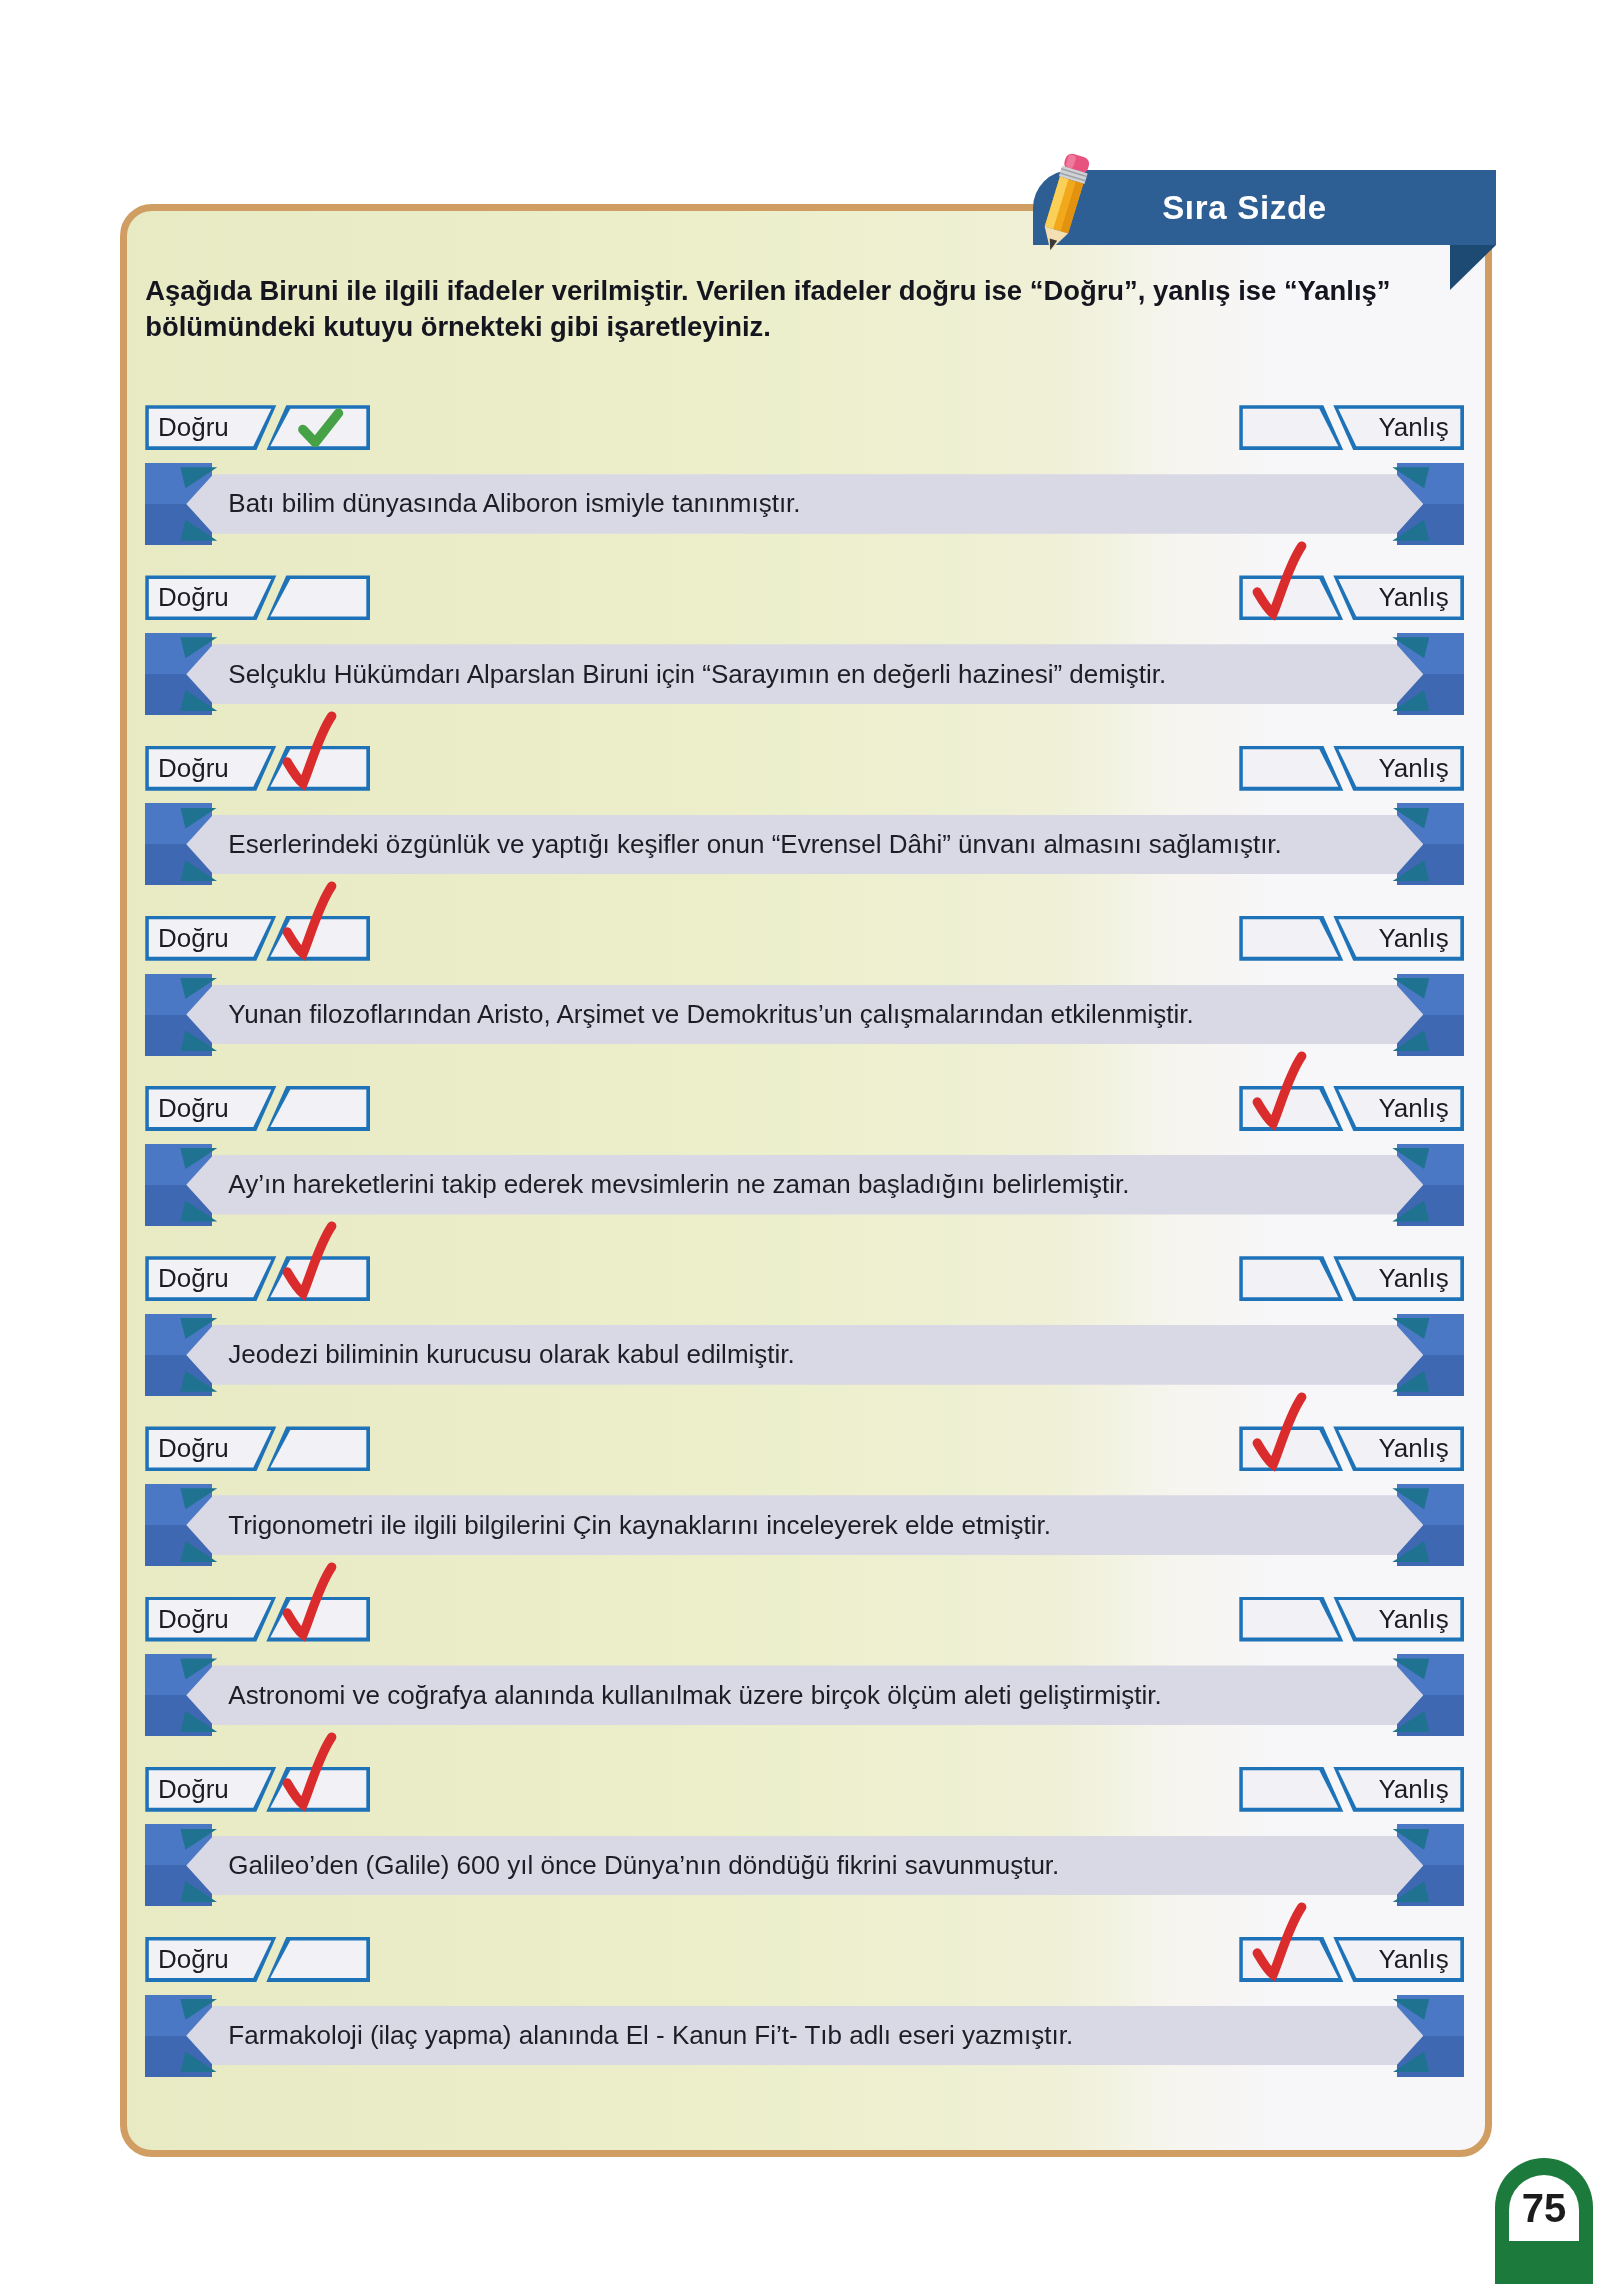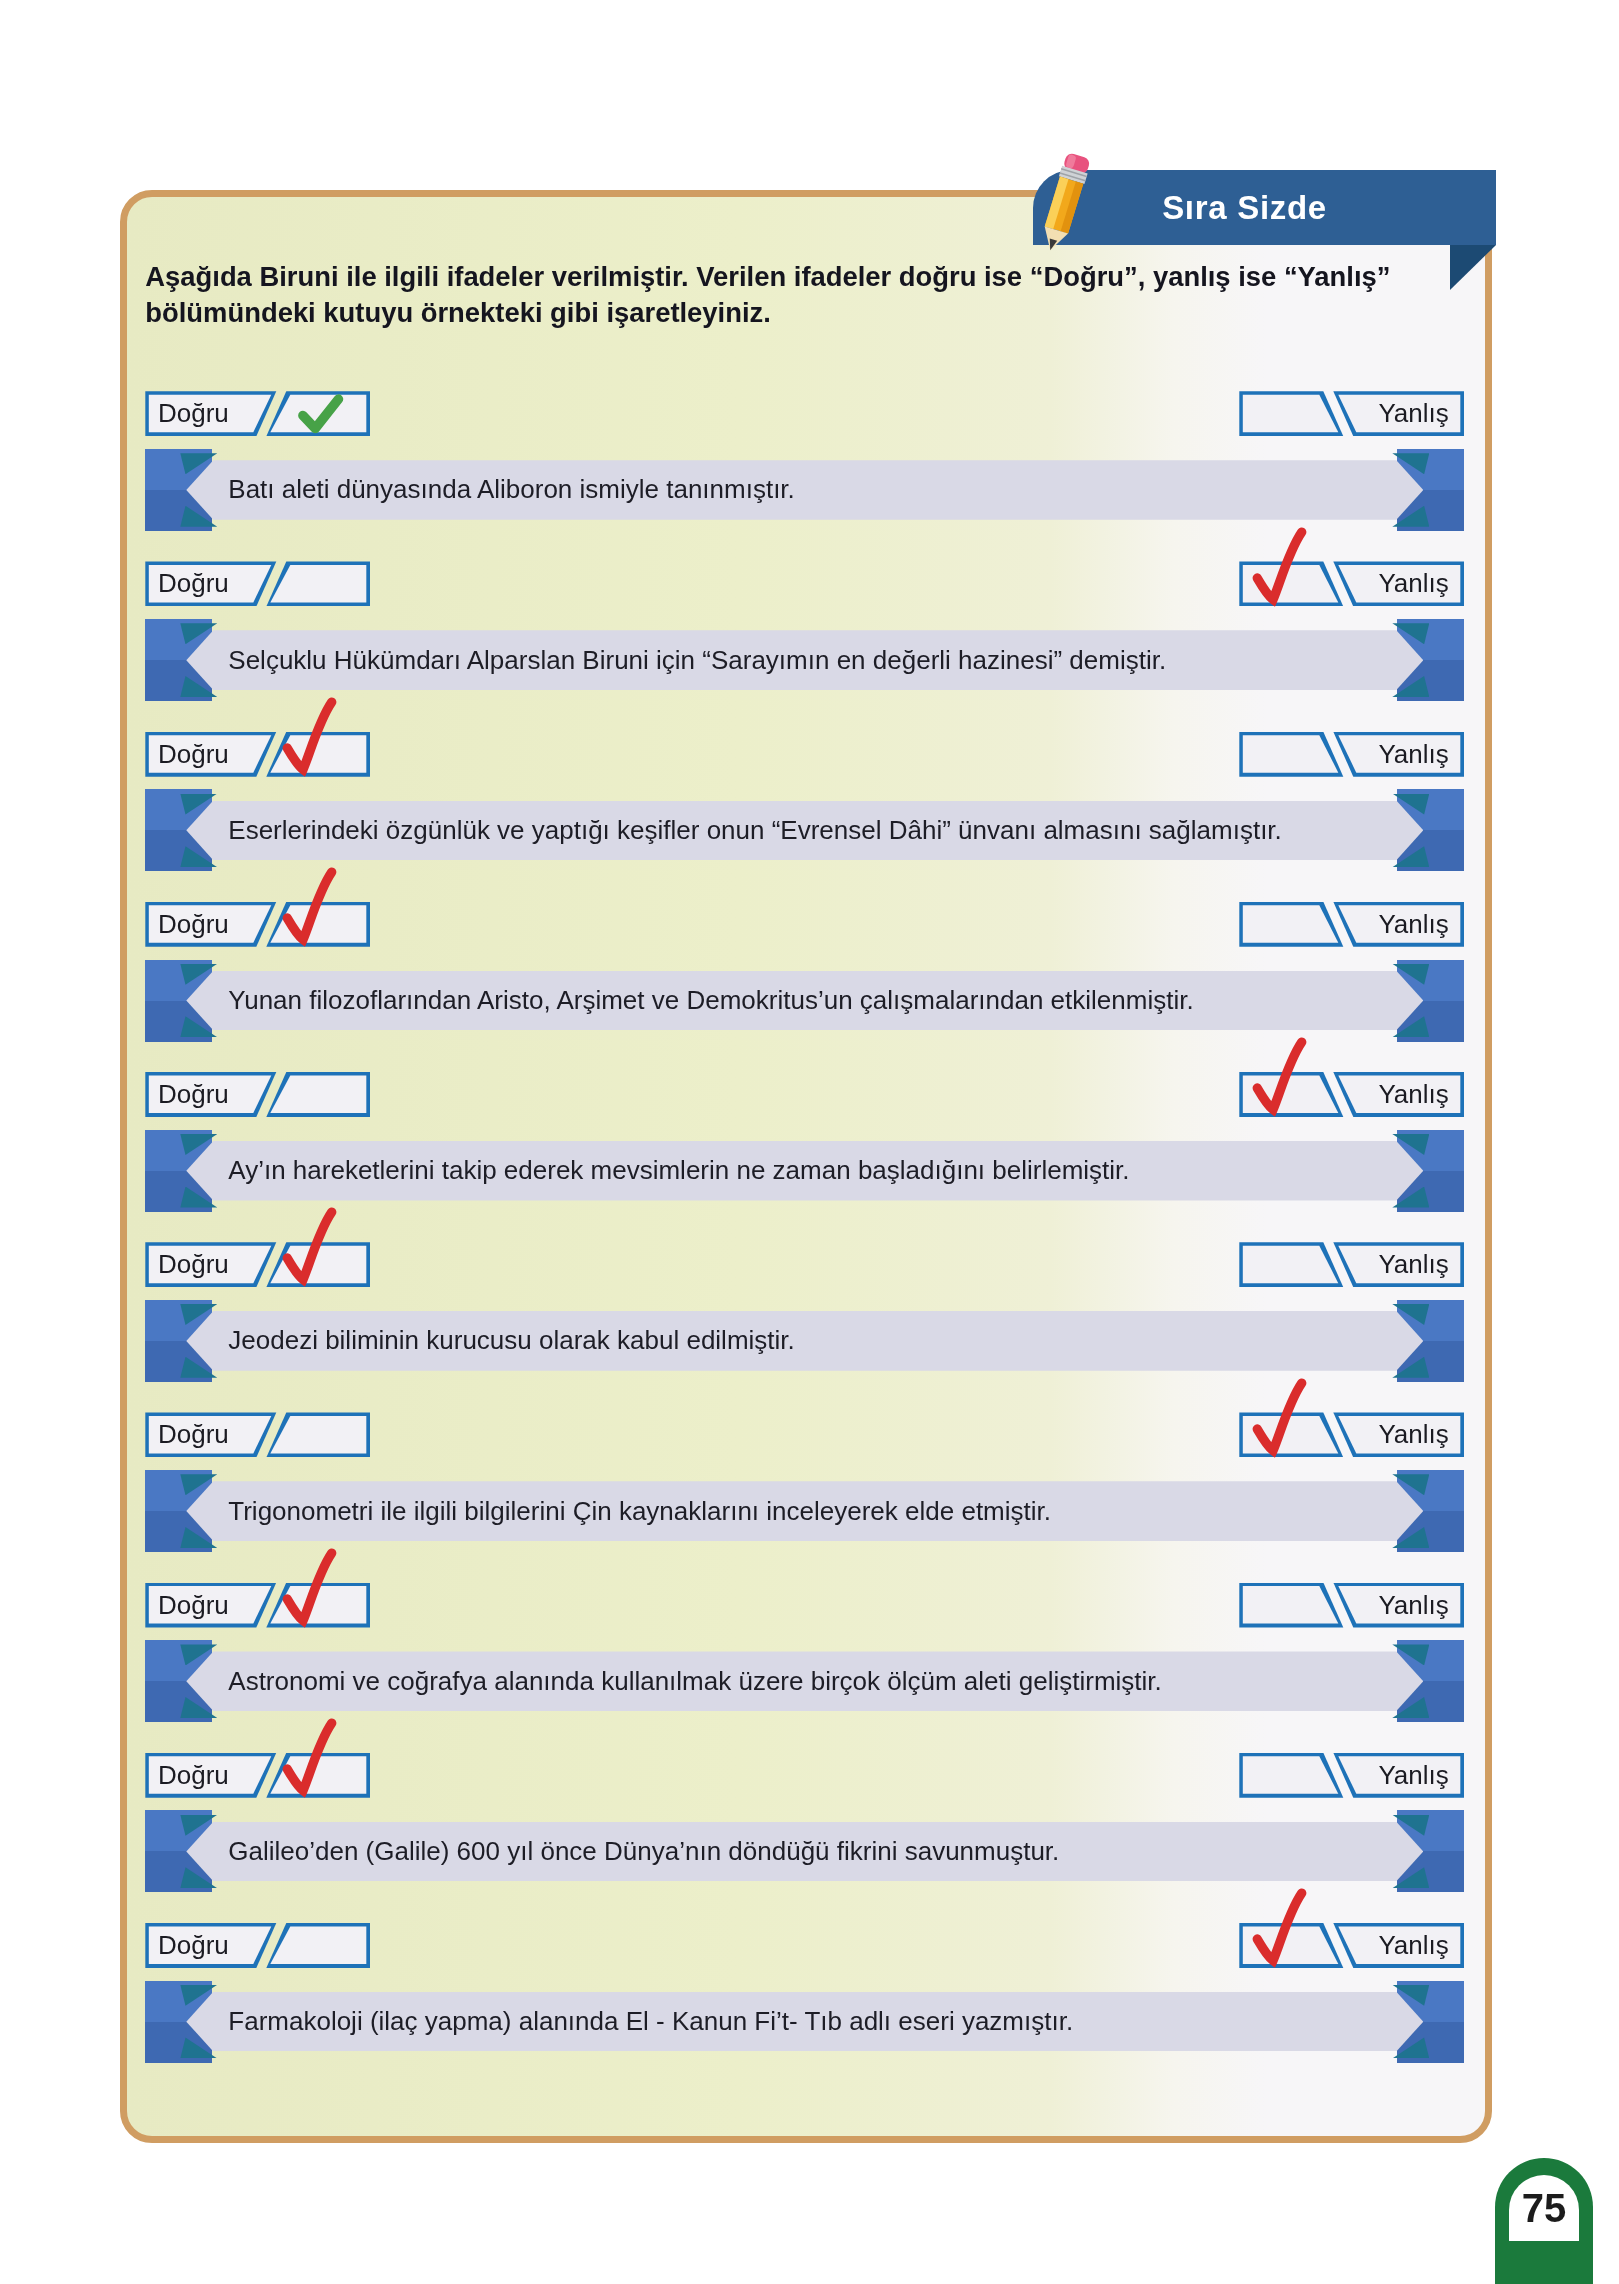--- a/index.html
+++ b/index.html
@@ -2,21 +2,21 @@
 <html style="font-size:11.2px"><head>
 <meta charset="utf-8">
 <style>
   html,body{margin:0;padding:0;}
   body{width:1620px;height:2284px;background:#ffffff;font-family:"Liberation Sans",sans-serif;overflow:hidden;position:relative;}
 
   .page{position:relative;width:1620px;height:2284px;background:#ffffff;}
 
   
   .panel{
-    position:absolute;left:120px;top:190px;width:1319px;height:1939px;
+    position:absolute;left:120px;top:204px;width:1319px;height:1939px;
     border:7px solid #d09d62;border-radius:32px;
     background:linear-gradient(90deg,#e7eac3 0%,#ecefca 45%,#eff0d6 68%,#f6f5ee 77%,#f7f6f8 84%,#f7f6f8 100%);
     box-sizing:content-box;
     padding:0 21px 0 18.3px;
   }
 
   
   .header-banner{
     position:absolute;left:1033px;top:170px;width:463px;height:75px;
     background:#2e5f94;border-top-left-radius:38px;
@@ -148,21 +148,21 @@
     <div class="banner">
       <div class="cap cap-left">
         <div class="wedge t"></div>
         <div class="wedge b"></div>
       </div>
       <div class="cap cap-right">
         <div class="wedge t"></div>
         <div class="wedge b"></div>
       </div>
       <div class="strip"></div>
-      <span class="statement">Batı aleti dünyasında Aliboron ismiyle tanınmıştır.</span>
+      <span class="statement">Batı bilim dünyasında Aliboron ismiyle tanınmıştır.</span>
     </div>
   </div>
 
   <div class="row ans-yanlis check-red">
     <div class="tf-row">
       <div class="tfbox dogru">
         <div class="ly o c1o"></div>
         <div class="ly i c1i"></div>
         <div class="ly o c2o"></div>
         <div class="ly i c2i"></div>

